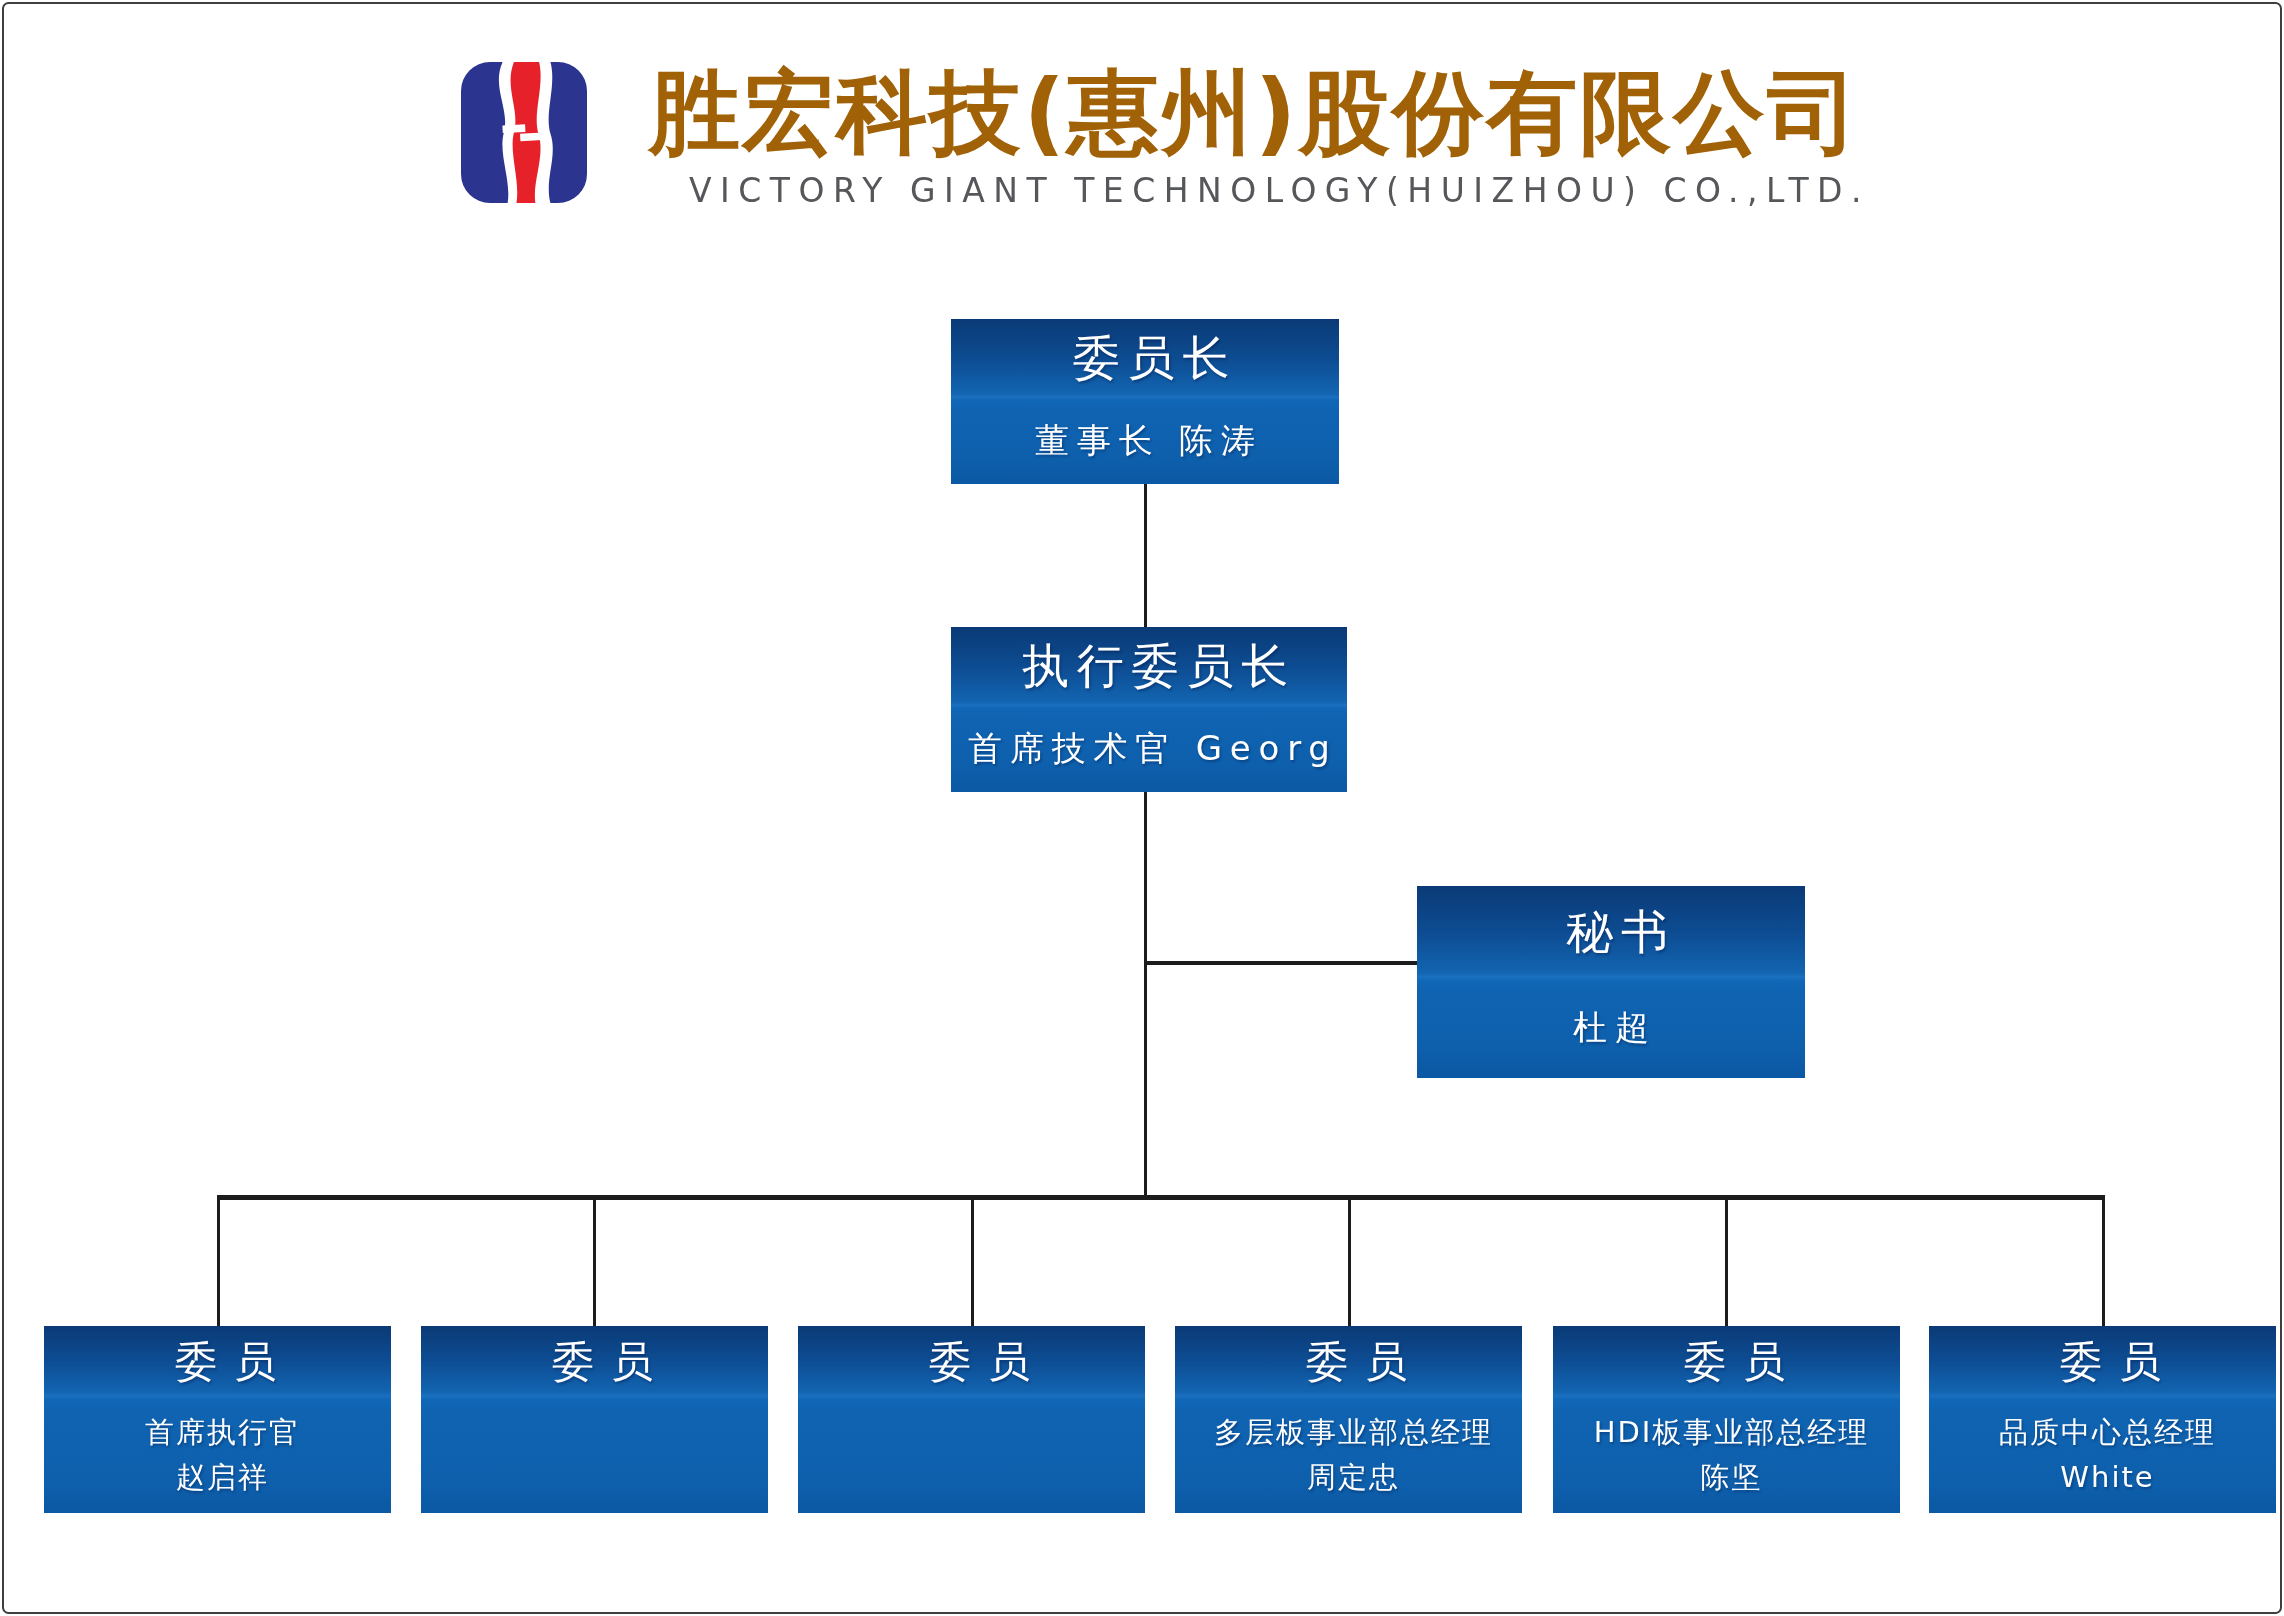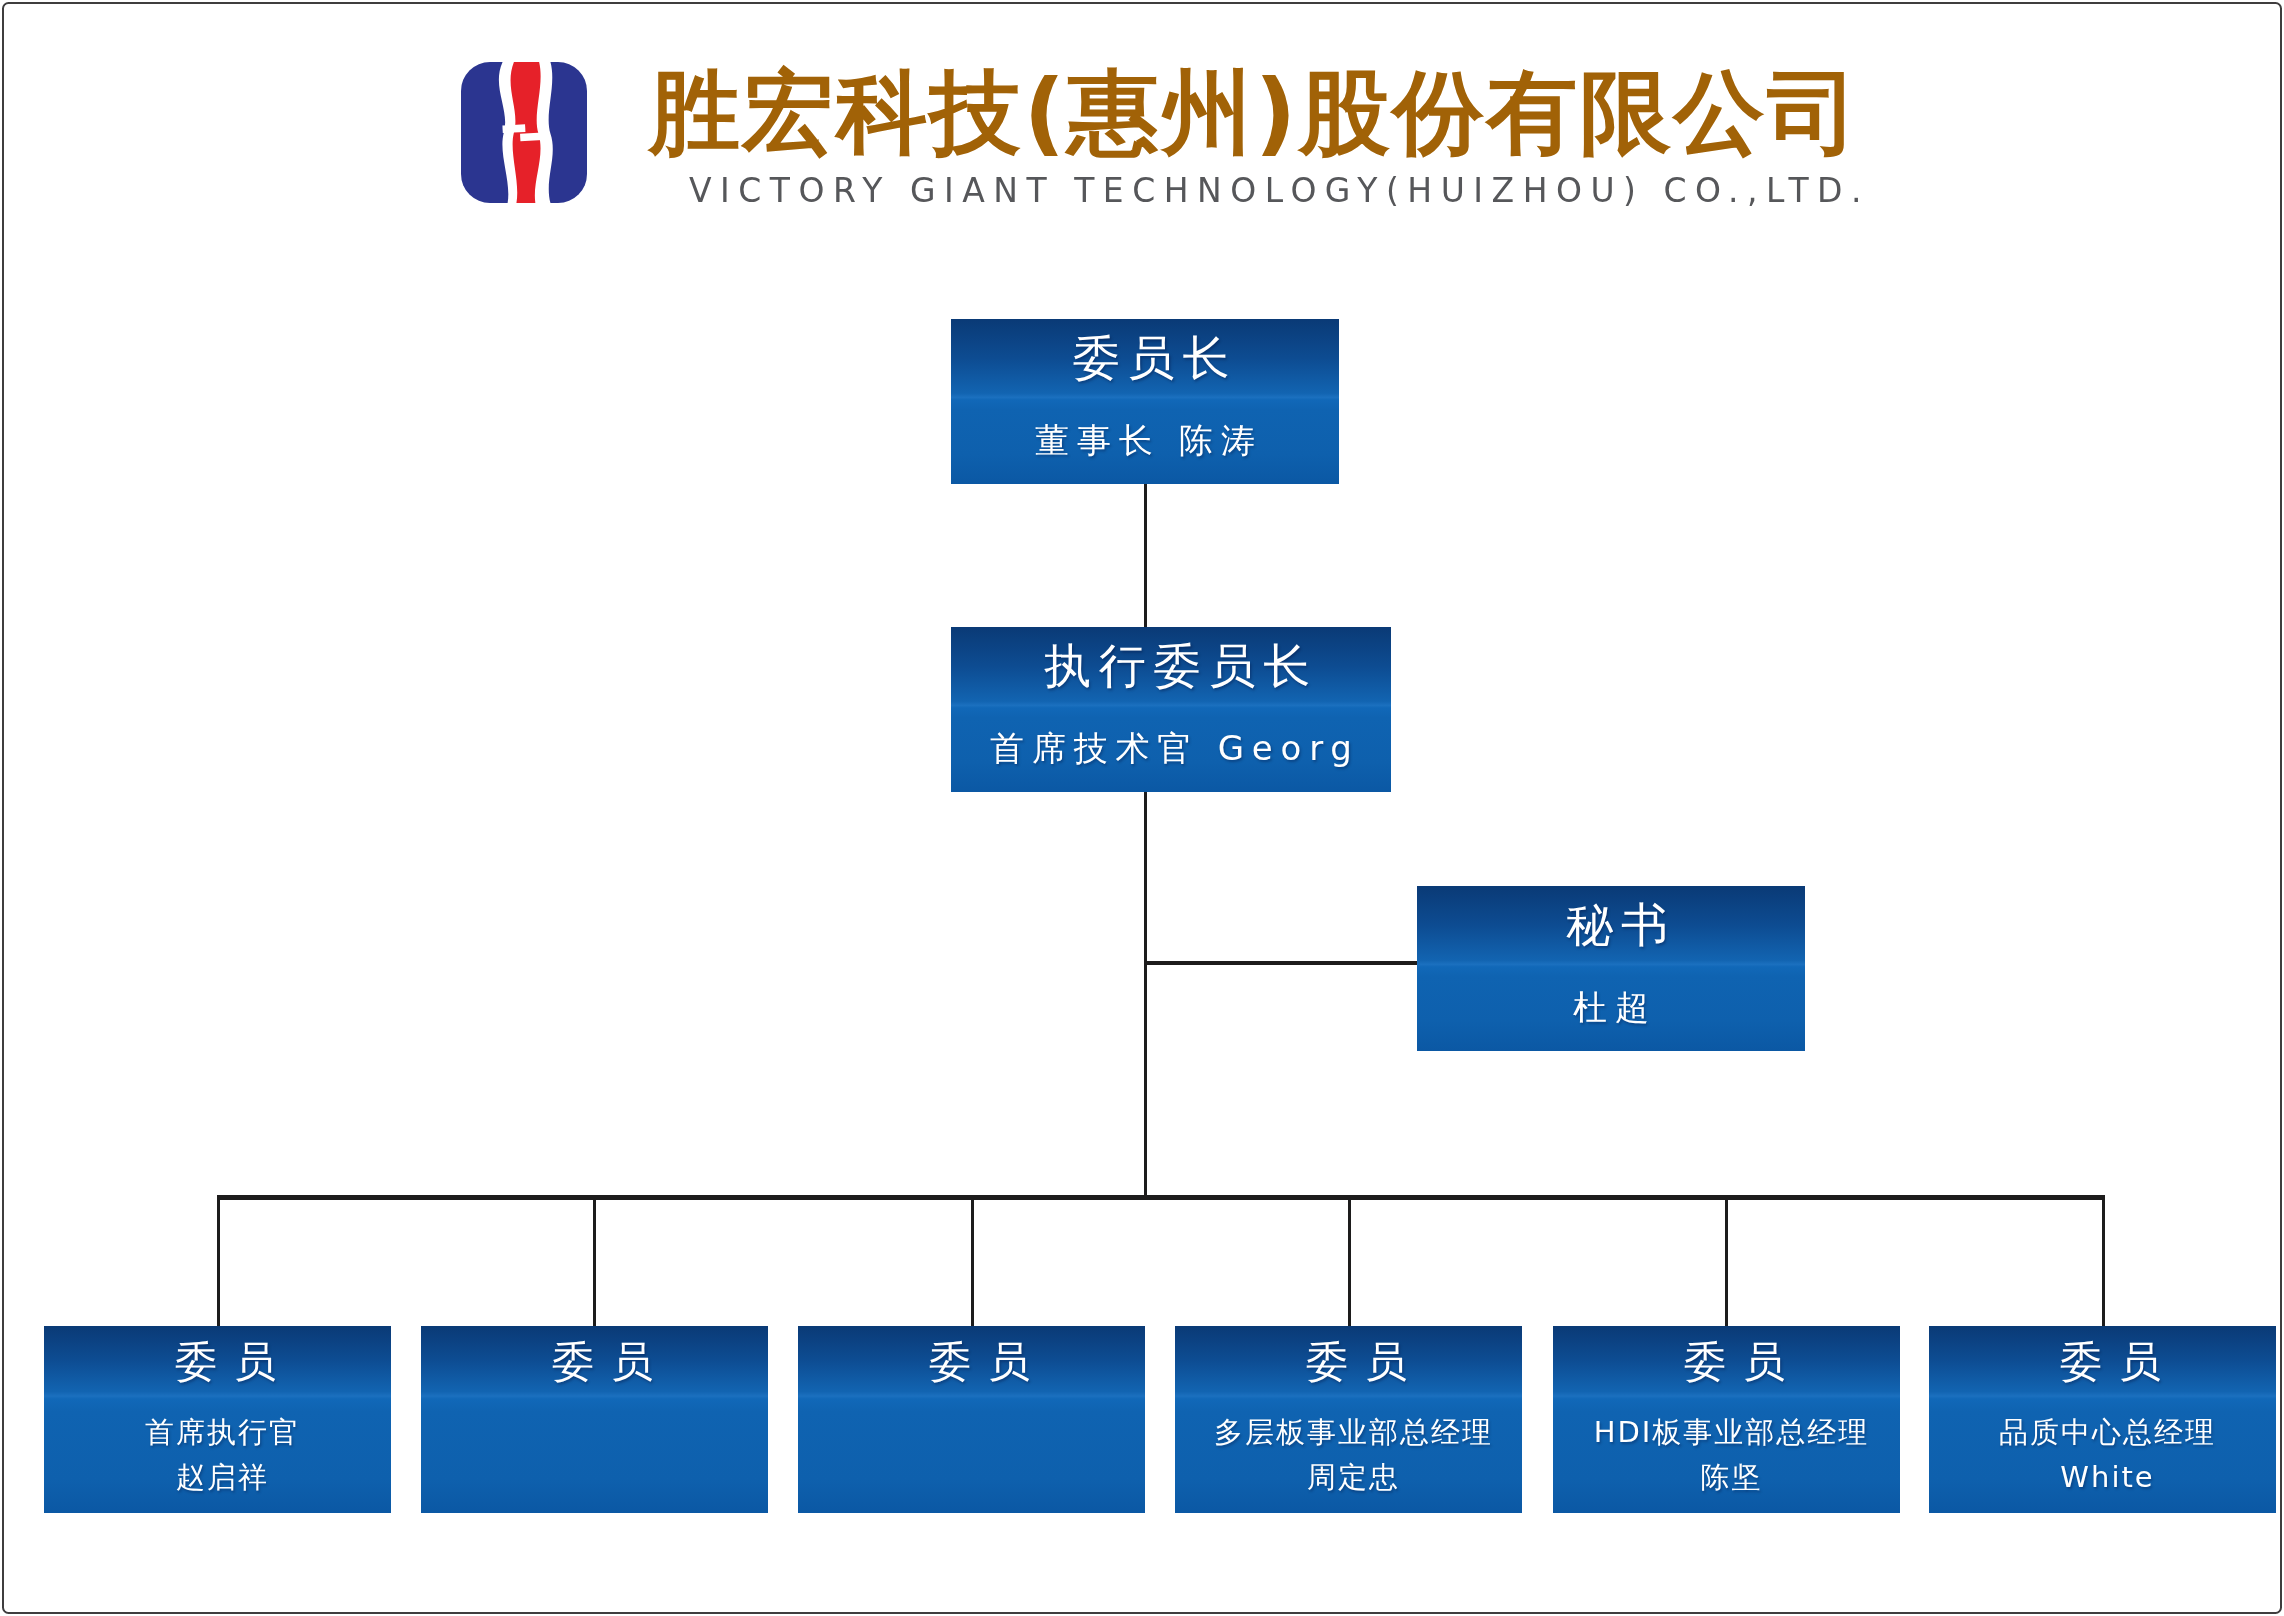--- a/index.html
+++ b/index.html
@@ -86,26 +86,26 @@
 <div class="line" style="left:971px;top:1199px;width:2.6px;height:128px;"></div>
 <div class="line" style="left:1348px;top:1199px;width:2.6px;height:128px;"></div>
 <div class="line" style="left:1725px;top:1199px;width:2.6px;height:128px;"></div>
 <div class="line" style="left:2102px;top:1199px;width:2.6px;height:128px;"></div>
 
 <div class="node" style="left:951px;top:319px;width:388px;height:165px;">
   <div class="nt">委员长</div>
   <div class="ns">董事长 陈涛</div>
 </div>
 
-<div class="node" style="left:951px;top:627px;width:440px;height:165px;">
+<div class="node" style="left:951px;top:627px;width:396px;height:165px;">
   <div class="nt">执行委员长</div>
   <div class="ns">首席技术官 Georg</div>
 </div>
 
-<div class="node" style="left:1417px;top:886px;width:388px;height:165px;">
+<div class="node" style="left:1417px;top:886px;width:388px;height:192px;">
   <div class="nt">秘书</div>
   <div class="ns">杜超</div>
 </div>
 
 <div class="node member" style="left:44px;top:1326px;width:347px;height:187px;">
   <div class="nt">委员</div>
   <div class="ns">
     <div>首席执行官</div>
     <div>赵启祥</div>
   </div>

